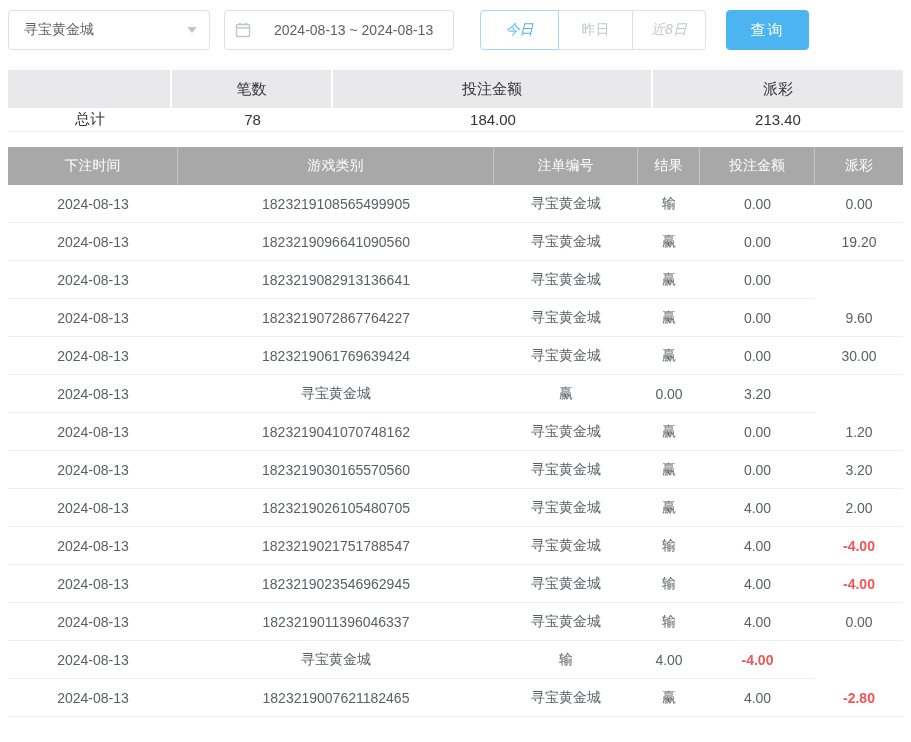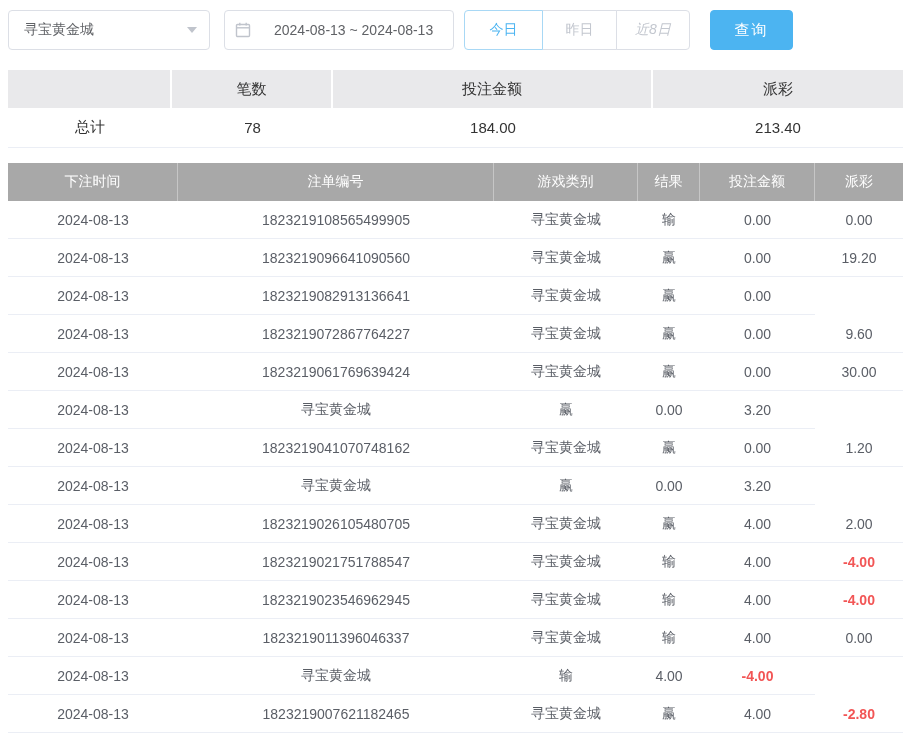--- a/index.html
+++ b/index.html
@@ -52,21 +52,21 @@
     height: 40px;
     background: #fff;
     border: 1px solid #dcdfe6;
     color: #c3c7cf;
     font-size: 14px;
     font-family: inherit;
     cursor: pointer;
     margin-left: -1px;
     padding: 0 10px;
   }
-  .seg-btn:first-child { margin-left: 0; border-radius: 4px 0 0 4px; }
+  .seg-btn:first-child { margin-left: 16px; border-radius: 4px 0 0 4px; font-style: italic; }
   .seg-btn:last-child { border-radius: 0 4px 4px 0; }
   .seg-btn.w1 { width: 79px; }
   .seg-btn.w2 { width: 75px; }
   .seg-btn.w3 { width: 74px; font-style: italic; }
   .seg-btn.active {
     color: var(--accent, #4cb4f1);
     border-color: #a8d8f5;
     position: relative; z-index: 1;
   }
   .query-btn {
@@ -86,21 +86,21 @@
   .grid-summary { display: grid; grid-template-columns: 164px 161px 320px 250px; }
   .sh-cell {
     height: 38px;
     background: var(--summary-header-bg, #e9e9eb);
     border-right: 2px solid #fff;
     display: flex; align-items: center; justify-content: center;
     font-size: 15px; color: #333;
   }
   .sh-cell:last-child { border-right: none; }
   .sr-cell {
-    height: 40px;
+    height: 24px;
     background: #fff;
     border-bottom: 1px solid #ebeef5;
     display: flex; align-items: center; justify-content: center;
     font-size: 15px; color: #333; text-align: center;
   }
 
   
   .bet-table { margin: 15px 8px 0 8px; }
   .grid-main { display: grid; grid-template-columns: 170px 316px 144px 62px 115px 88px; text-align: right; }
   .th {
@@ -164,22 +164,22 @@
     <div class="sr-cell">总计</div>
     <div class="sr-cell">78</div>
     <div class="sr-cell">184.00</div>
     <div class="sr-cell">213.40</div>
   </div>
 </div>
 
 <div class="bet-table">
   <div class="grid-main">
     <div class="th">下注时间</div>
+    <div class="th">游戏类别</div>
     <div class="th">注单编号</div>
-    <div class="th">游戏类别</div>
     <div class="th">结果</div>
     <div class="th">投注金额</div>
     <div class="th">派彩</div>
   </div>
   <div>
       <div class="grid-main">
     <div class="td">2024-08-13</div>
     <div class="td">1823219108565499905</div>
     <div class="td">寻宝黄金城</div>
     <div class="td">输</div>
@@ -227,20 +227,21 @@
       <div class="grid-main">
     <div class="td">2024-08-13</div>
     <div class="td">1823219041070748162</div>
     <div class="td">寻宝黄金城</div>
     <div class="td">赢</div>
     <div class="td">0.00</div>
     <div class="td">1.20</div>
   </div>
       <div class="grid-main">
     <div class="td">2024-08-13</div>
+    <div class="td">1823219030165570560</div>
     <div class="td">寻宝黄金城</div>
     <div class="td">赢</div>
     <div class="td">0.00</div>
     <div class="td">3.20</div>
   </div>
       <div class="grid-main">
     <div class="td">2024-08-13</div>
     <div class="td">1823219026105480705</div>
     <div class="td">寻宝黄金城</div>
     <div class="td">赢</div>

